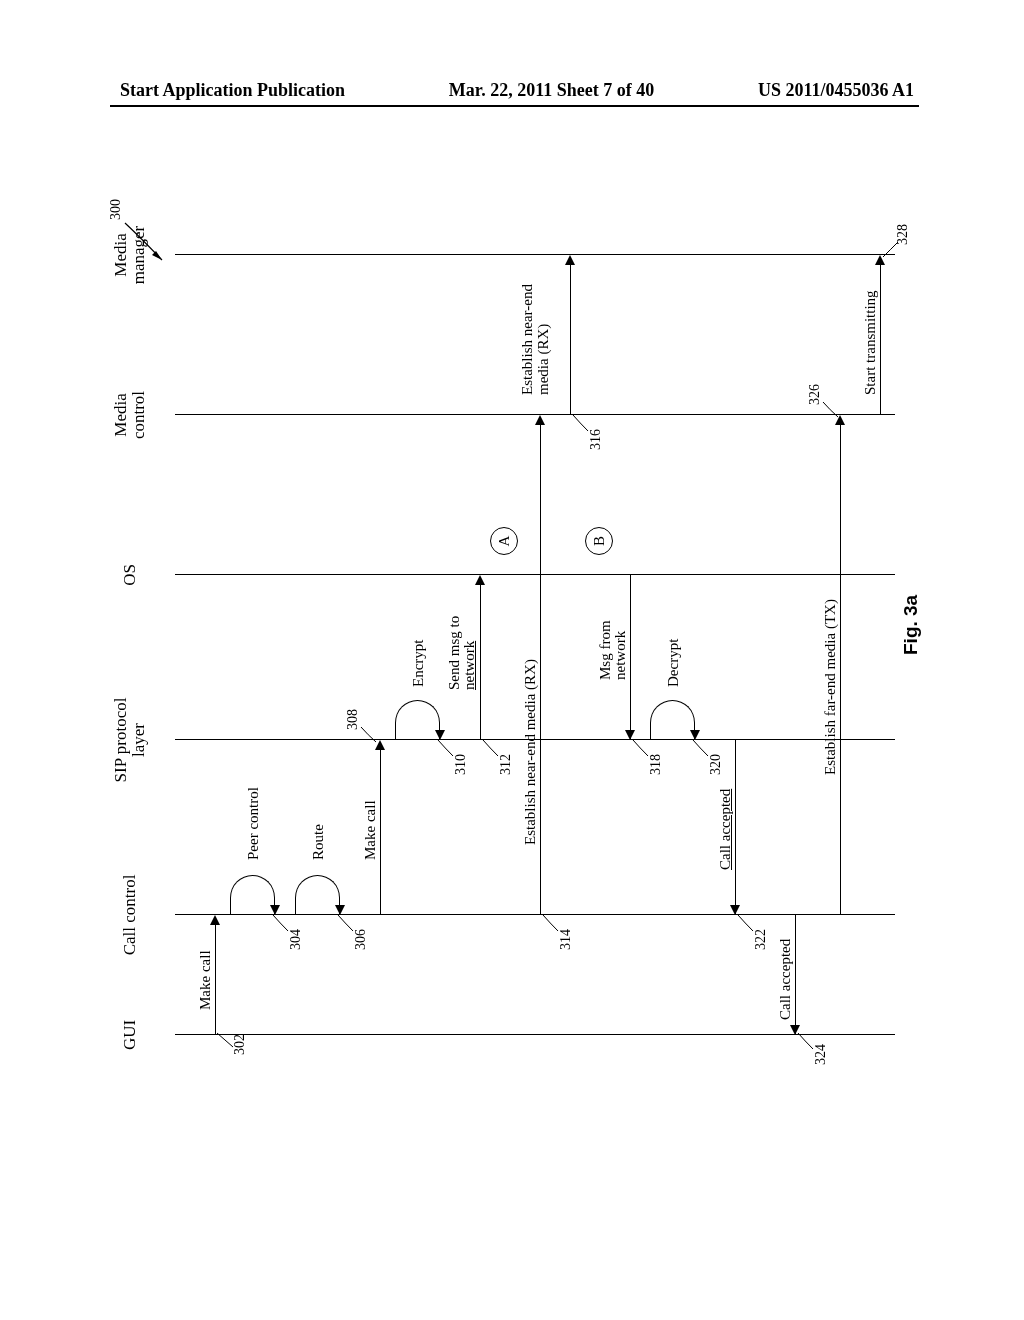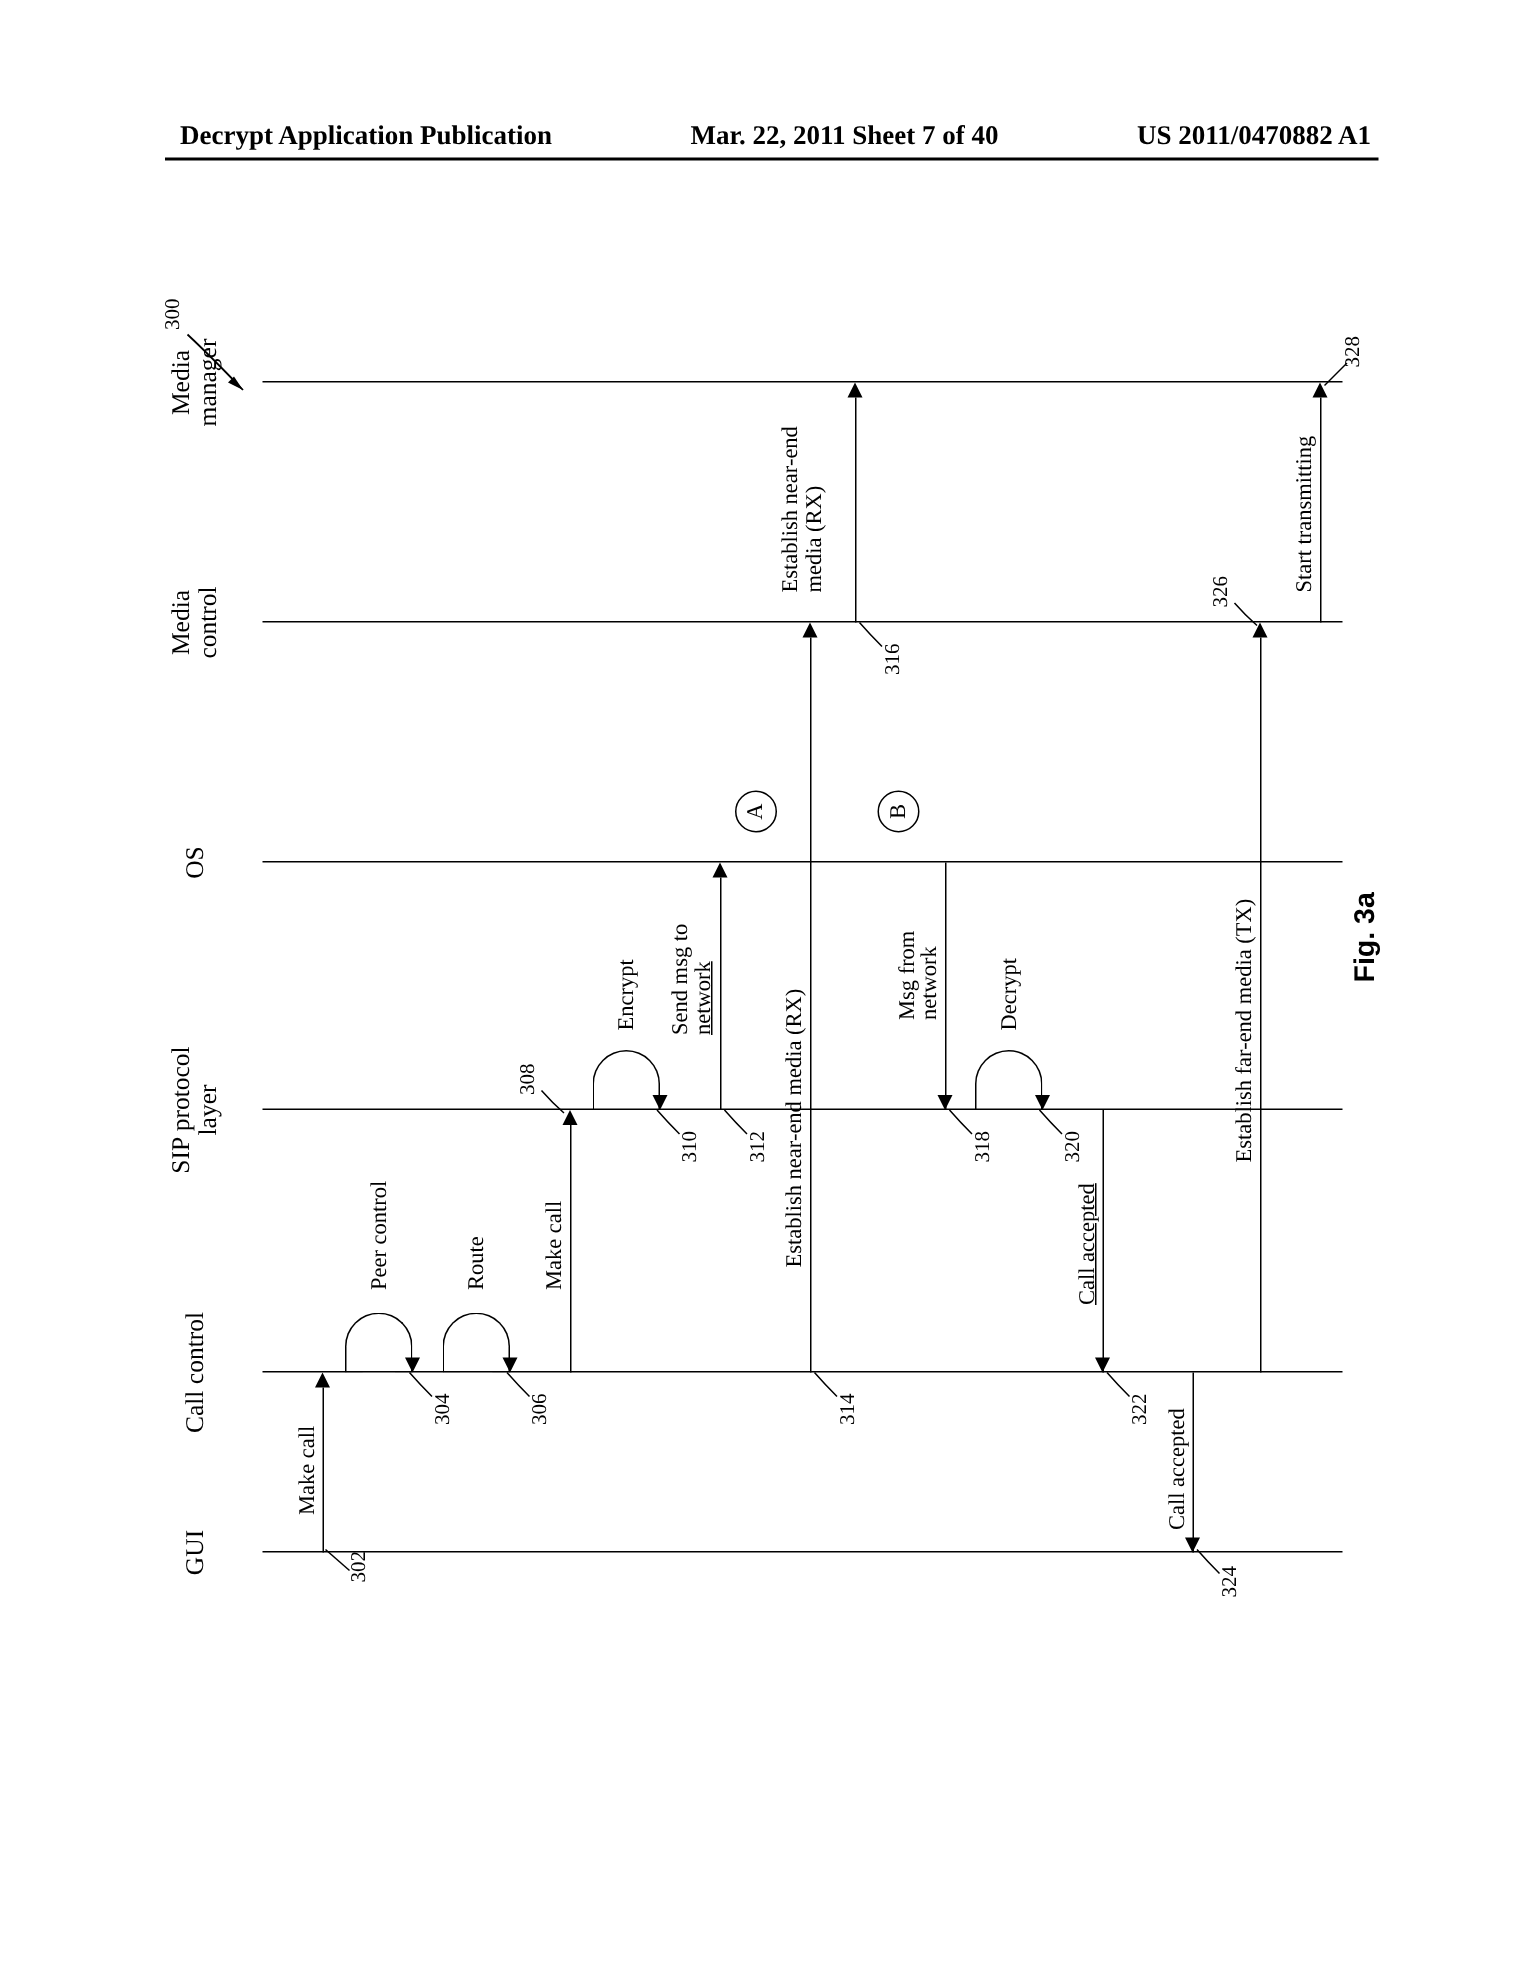--- a/index.html
+++ b/index.html
@@ -108,23 +108,23 @@
       position: absolute;
       font-size: 19px;
       font-family: Arial, sans-serif;
       font-weight: bold;
     }
   </style>
 </head>
 <body>
 
 <div class="header">
-  <span>Decrypt Application Publication</span>
+  <span>Start Application Publication</span>
   <span>Mar. 22, 2011  Sheet 7 of 40</span>
-  <span>US 2011/0470882 A1</span>
+  <span>US 2011/0455036 A1</span>
 </div>
 <div class="header-rule"></div>
 
 <div class="diagram-wrapper">
   <div class="diagram">
 
     <div class="refnum" style="top:-12px; left:855px;">300</div>
     <svg style="position:absolute; top:0px; left:810px; width:50px; height:50px;">
       <path d="M 42 5 Q 28 20 5 42" stroke="black" fill="none" stroke-width="1.2"></path>
       <polygon points="5,42 14,36 10,32" fill="black"></polygon>

